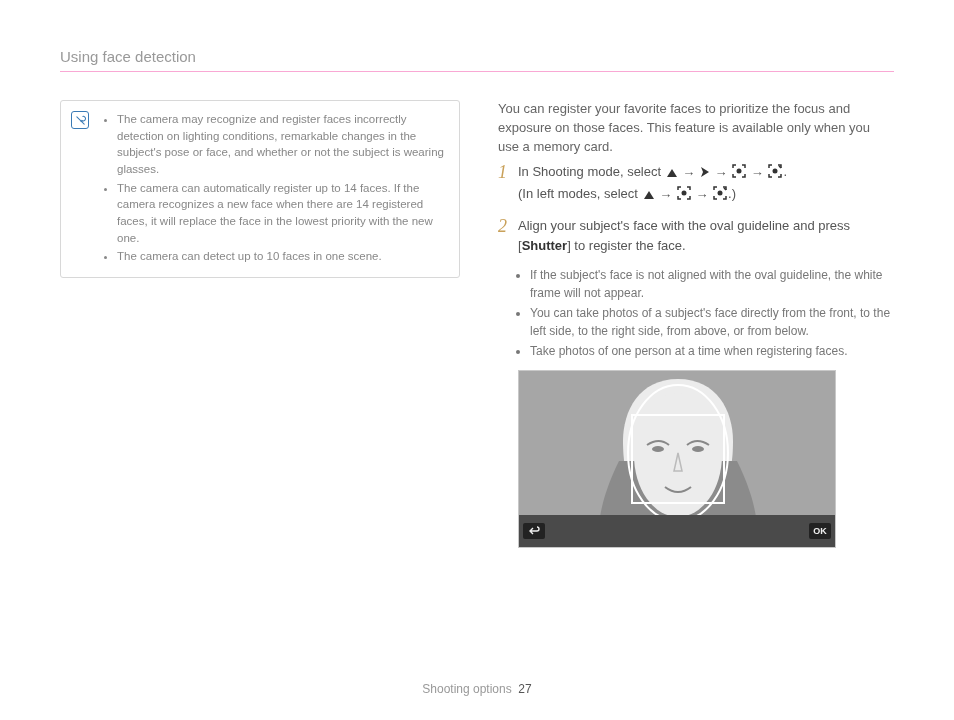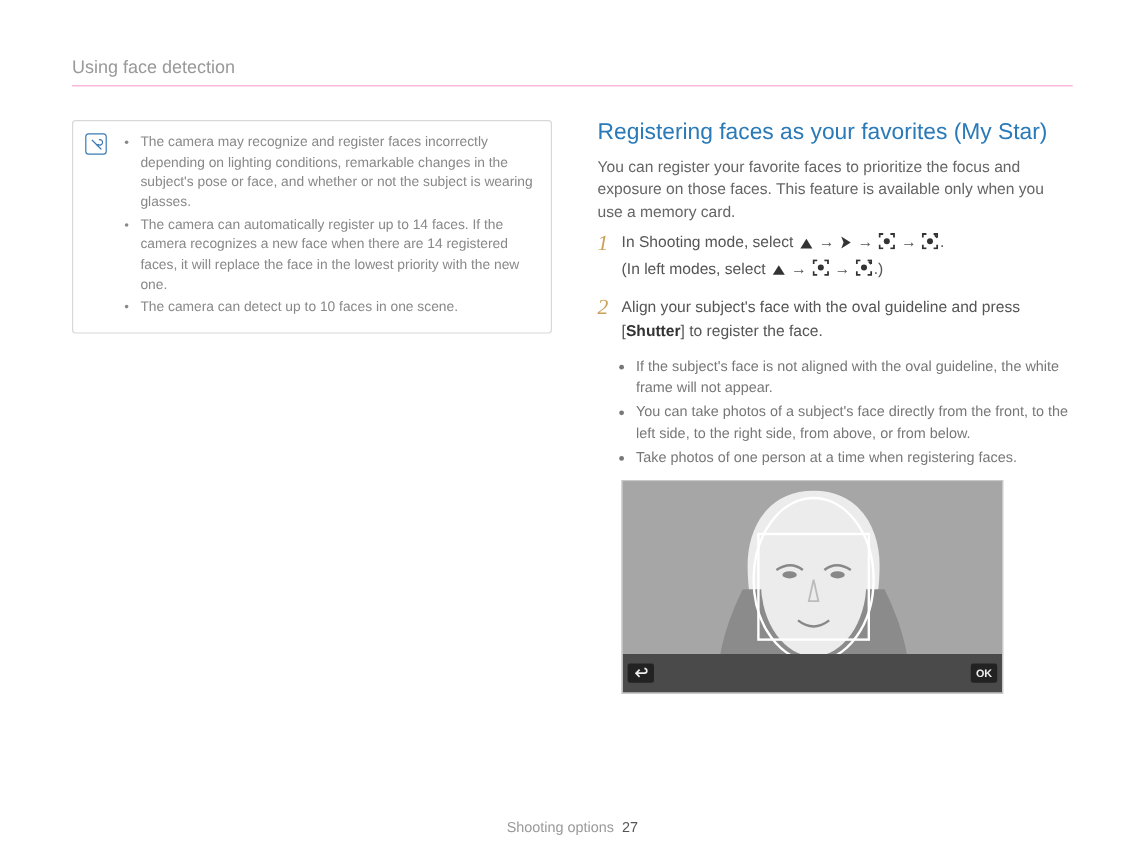--- a/index.html
+++ b/index.html
@@ -153,29 +153,28 @@
 
 <div class="columns">
   <div class="col-left">
     <div class="note-box">
       <span class="note-icon">
         <svg viewBox="0 0 24 24">
             <path d="M4 4 L20 20 M17 3 A5 5 0 1 1 15 12 L13 14" stroke="#3a7ab5" stroke-width="2.2" fill="none" stroke-linecap="round"></path>
           </svg>
       </span>
       <ul>
-        <li>The camera may recognize and register faces incorrectly depending on lighting conditions, remarkable changes in the subject's pose or face, and whether or not the subject is wearing glasses.</li>
+        <li>The camera may recognize and register faces incorrectly detection on lighting conditions, remarkable changes in the subject's pose or face, and whether or not the subject is wearing glasses.</li>
         <li>The camera can automatically register up to 14 faces. If the camera recognizes a new face when there are 14 registered faces, it will replace the face in the lowest priority with the new one.</li>
         <li>The camera can detect up to 10 faces in one scene.</li>
       </ul>
     </div>
   </div>
 
   <div class="col-right">
-    <div class="section-title">Registering faces as your favorites (My Star)</div>
     <div class="section-intro">You can register your favorite faces to prioritize the focus and exposure on those faces. This feature is available only when you use a memory card.</div>
 
     <div class="step">
       <div class="step-num">1</div>
       <div class="step-body">
         <span>In Shooting mode, select </span>
         <span class="icon-inline"><svg width="12" height="10">
               <polygon points="6,1 11,9 1,9" fill="#333"></polygon>
             </svg></span>
         →

